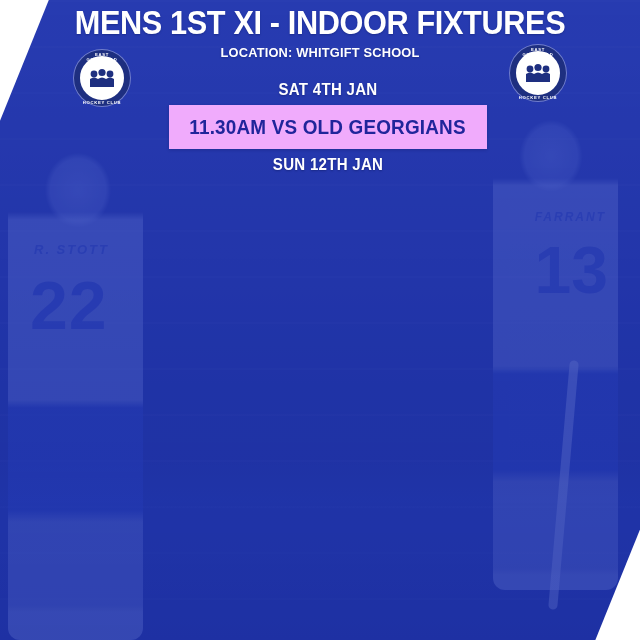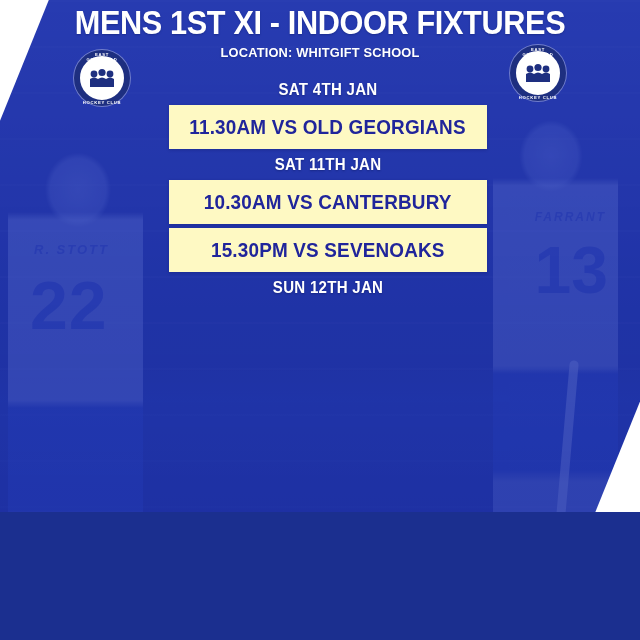--- a/index.html
+++ b/index.html
@@ -3,21 +3,21 @@
 <meta charset="utf-8">
 <style>
   html, body {
     margin: 0;
     padding: 0;
     background: #1b2f8f;
   }
   #poster {
     position: relative;
     width: 640px;
-    height: 512px;
+    height: 640px;
     overflow: hidden;
     font-family: "Liberation Sans", sans-serif;
     background: #2c44b4;
   }
 
   
   .bg-photo {
     position: absolute;
     inset: 0;
     background:
@@ -215,21 +215,21 @@
     letter-spacing: 0.3px;
     transform: scaleX(0.94);
     text-shadow: 0 1px 2px rgba(10,20,80,0.4);
     height: 23px;
     line-height: 23px;
   }
   .match-bar {
     width: 318px;
     margin: 4px auto 0 auto;
     height: 44px;
-    background: #fef9c3;
+    background: #f0abfc;
     display: flex;
     align-items: center;
     justify-content: center;
     box-shadow: 0 1px 3px rgba(10,20,80,0.25);
   }
   .match-text {
     font-size: 21px;
     font-weight: bold;
     color: #20259b;
     letter-spacing: 0.2px;
@@ -293,26 +293,17 @@
   </div>
 
   <div class="fixtures" id="fixtures-list">
       <div class="day-block">
         <div class="day-header">SAT 4TH JAN</div>
         <div class="match-bar">
           <div class="match-text">11.30AM   VS   OLD GEORGIANS</div>
         </div>
       </div>
       <div class="day-block">
-        <div class="day-header">SAT 11TH JAN</div>
-        <div class="match-bar">
-          <div class="match-text">10.30AM  VS  CANTERBURY</div>
-        </div>
-        <div class="match-bar">
-          <div class="match-text">15.30PM  VS  SEVENOAKS</div>
-        </div>
-      </div>
-      <div class="day-block">
         <div class="day-header">SUN 12TH JAN</div>
       </div>
     </div>
 
 </div>
 
 </body></html>

